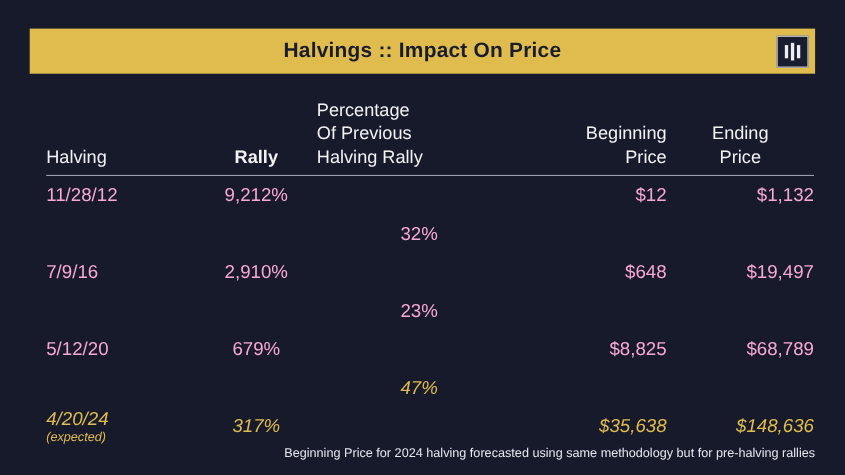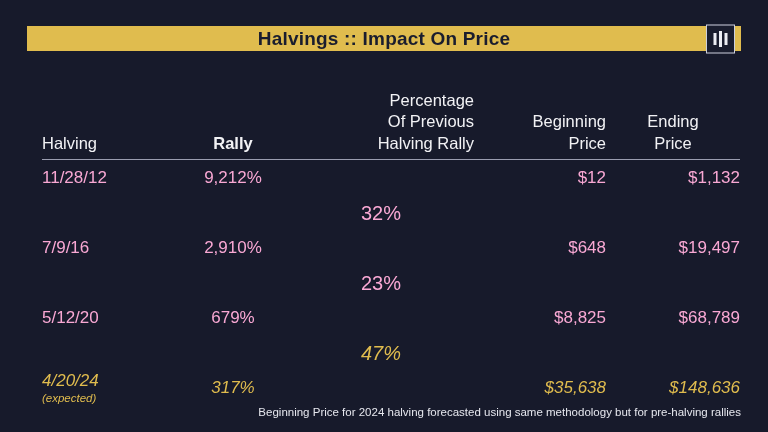--- a/index.html
+++ b/index.html
@@ -14,21 +14,21 @@
     overflow: hidden;
     position: relative;
   }
 
   
   .banner {
     position: absolute;
     left: 27px;
     top: 26px;
     width: 714px;
-    height: 25px;
+    height: 41px;
     background: #E0BC4E;
     display: flex;
     align-items: center;
     justify-content: center;
     box-sizing: border-box;
   }
   .banner-title {
     font-size: 19px;
     font-weight: bold;
     color: #1A1D2E;
@@ -72,21 +72,21 @@
   thead th {
     vertical-align: bottom;
     padding: 0 0 5px 0;
     font-weight: normal;
     font-size: 16.5px;
     color: #F2F2F5;
     line-height: 1.30;
   }
   th.h-halving { text-align: left; }
   th.h-rally   { text-align: center; font-weight: bold; }
-  th.h-pct     { text-align: right; }
+  th.h-pct     { text-align: left; }
   th.h-begin   { text-align: right; }
   th.h-end     { text-align: center; }
   .hdr-line { display: block; }
 
   .rule-row td {
     padding: 0;
     height: 1px;
   }
   .rule {
     height: 1px;
@@ -102,21 +102,21 @@
     vertical-align: middle;
   }
   td.v-halving { text-align: left; }
   td.v-rally   { text-align: center; }
   td.v-pct     { text-align: center; }
   td.v-begin   { text-align: right; }
   td.v-end     { text-align: right; }
 
   tr.data-row td { height: 36px; }
   tr.gap-row  td { height: 34px; }
-  tr.gap-row td.v-pct { font-size: 20px; text-align: center; }
+  tr.gap-row td.v-pct { font-size: 17px; text-align: center; }
 
   
   tr.forecast td {
     color: #E0BC4E;
     font-style: italic;
   }
   tr.gap-row.forecast-gap td.v-pct {
     color: #E0BC4E;
     font-style: italic;
   }

